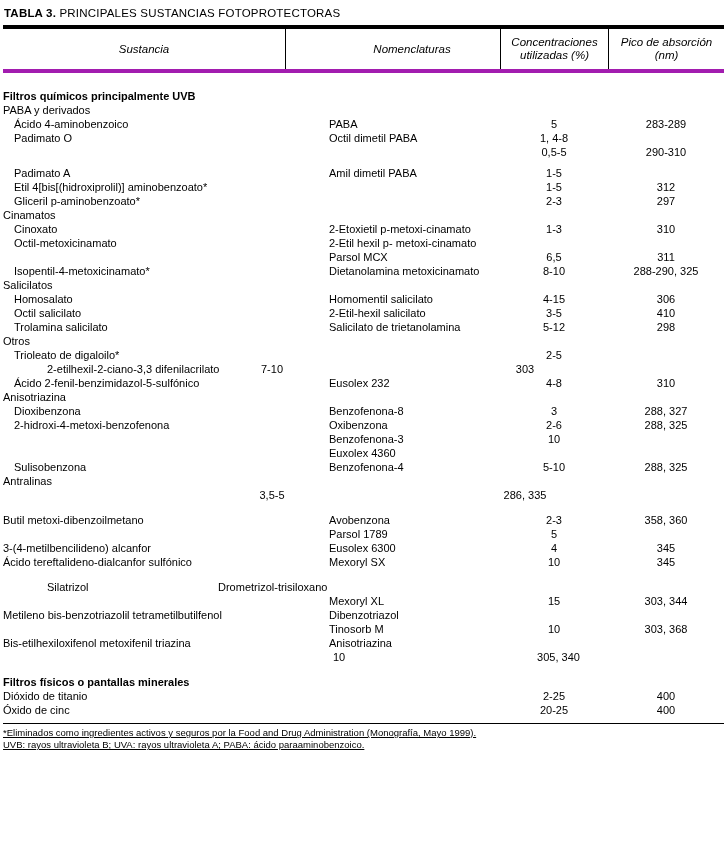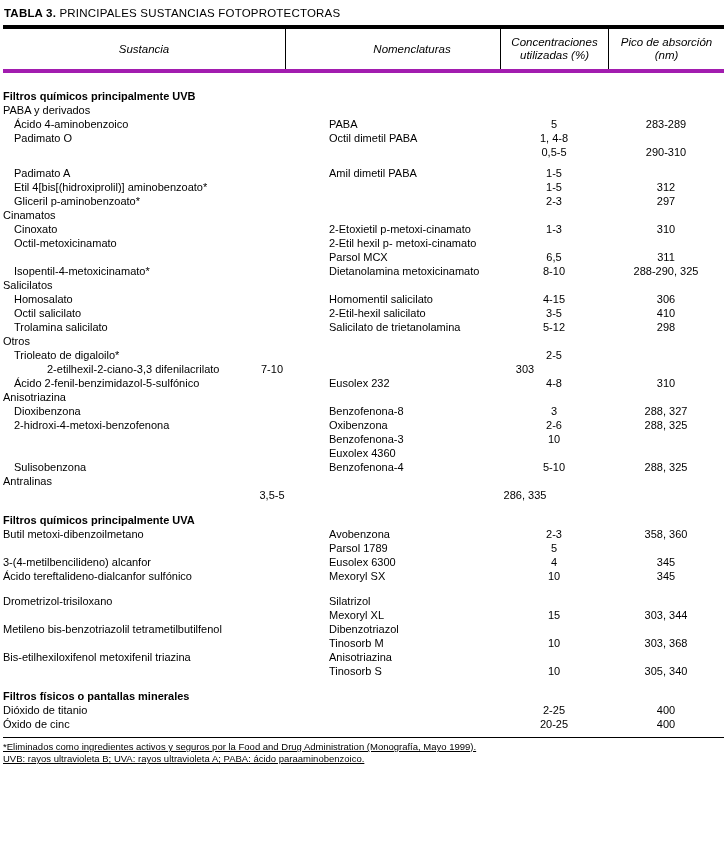--- a/index.html
+++ b/index.html
@@ -239,21 +239,20 @@
         <div class="cell c1"></div>
         <div class="cell c2"></div>
         <div class="cell c3"></div>
       </div>
       <div class="row item indent">
         <div class="cell c1"></div>
         <div class="cell c2">3,5-5</div>
         <div class="cell c3">286, 335</div>
       </div>
       <div class="row section">
-        <div class="cell c0">Filtros químicos principalmente UVA</div>
         <div class="cell c1"></div>
         <div class="cell c2"></div>
         <div class="cell c3"></div>
       </div>
       <div class="row item">
         <div class="cell c0">Butil metoxi-dibenzoilmetano</div>
         <div class="cell c1">Avobenzona</div>
         <div class="cell c2">2-3</div>
         <div class="cell c3">358, 360</div>
       </div>
@@ -274,22 +273,22 @@
         <div class="cell c1">Mexoryl SX</div>
         <div class="cell c2">10</div>
         <div class="cell c3">345</div>
       </div>
       <div class="row section">
         <div class="cell c1"></div>
         <div class="cell c2"></div>
         <div class="cell c3"></div>
       </div>
       <div class="row item">
+        <div class="cell c1">Silatrizol</div>
         <div class="cell c0">Drometrizol-trisiloxano</div>
-        <div class="cell c1">Silatrizol</div>
         <div class="cell c2"></div>
         <div class="cell c3"></div>
       </div>
       <div class="row item">
         <div class="cell c0"></div>
         <div class="cell c1">Mexoryl XL</div>
         <div class="cell c2">15</div>
         <div class="cell c3">303, 344</div>
       </div>
       <div class="row item">
@@ -305,21 +304,20 @@
         <div class="cell c3">303, 368</div>
       </div>
       <div class="row item">
         <div class="cell c0">Bis-etilhexiloxifenol metoxifenil triazina</div>
         <div class="cell c1">Anisotriazina</div>
         <div class="cell c2"></div>
         <div class="cell c3"></div>
       </div>
       <div class="row item">
         <div class="cell c0"></div>
-        <div class="cell c1">Tinosorb S</div>
         <div class="cell c2">10</div>
         <div class="cell c3">305, 340</div>
       </div>
       <div class="row section">
         <div class="cell c0">Filtros físicos o pantallas minerales</div>
         <div class="cell c1"></div>
         <div class="cell c2"></div>
         <div class="cell c3"></div>
       </div>
       <div class="row item">

